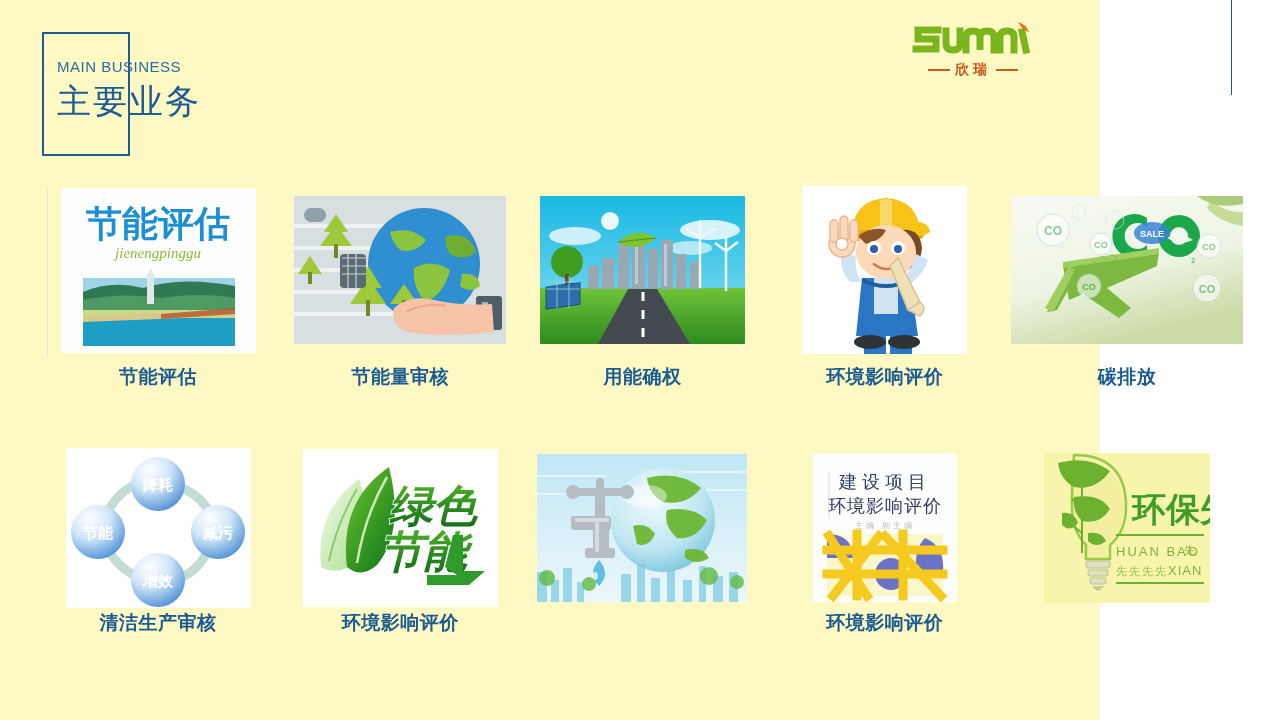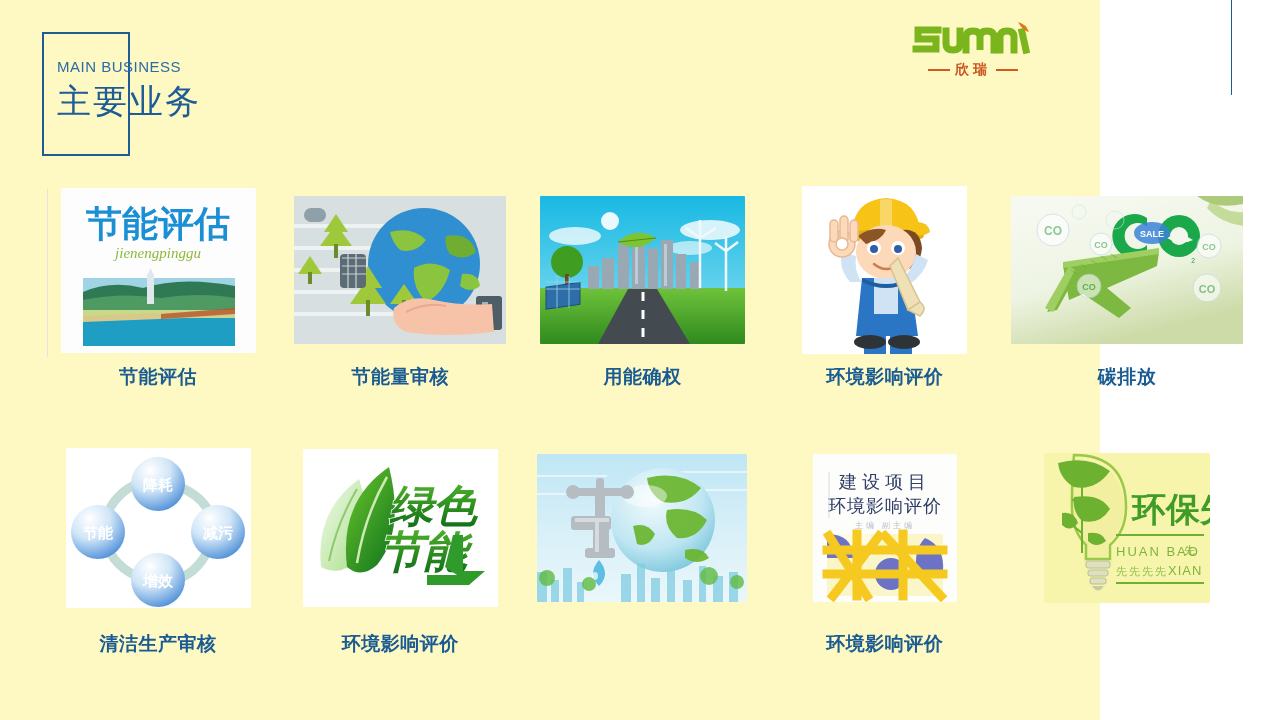--- a/index.html
+++ b/index.html
@@ -51,21 +51,21 @@
     column-gap: 6px; row-gap: 10px;
   }
   .card { position: relative; display: flex; flex-direction: column; align-items: center; }
   .card .thumb-wrap { height: 170px; display: flex; align-items: center; justify-content: center; width: 100%; }
   .thumb { display: block; border-radius: 1px; }
   .card-label {
     margin-top: 12px; font-size: 19px; font-weight: 700;
     color: #1a5b92; letter-spacing: 0.5px; white-space: nowrap;
     text-align: center; line-height: 1;
   }
-  .card.row2 .card-label { margin-top: 21px; }
+  .card.row2 .card-label { margin-top: 0; }
   .accent-rule {
     position: absolute; left: 7px; top: 4px; width: 1px; height: 168px;
     background: #e3e3e3;
   }
 </style>
 </head>
 <body>
 
 <div class="slide">
 

